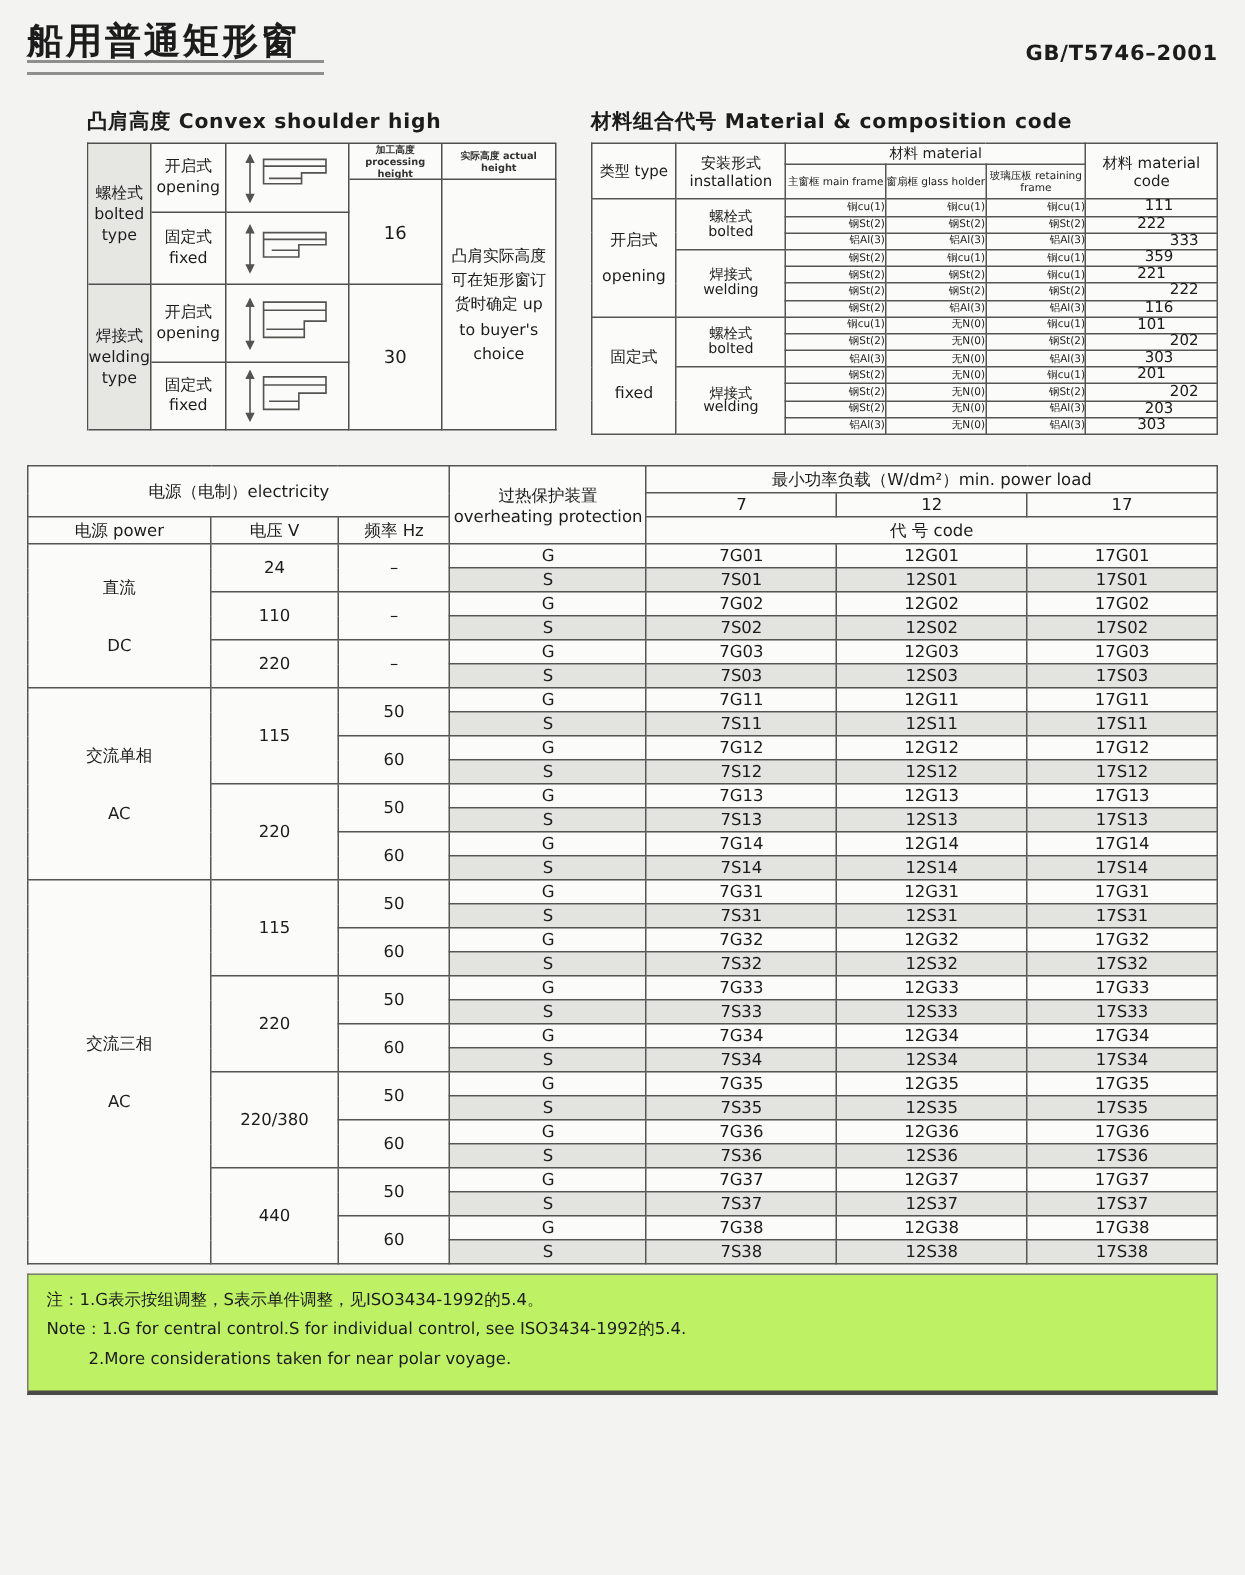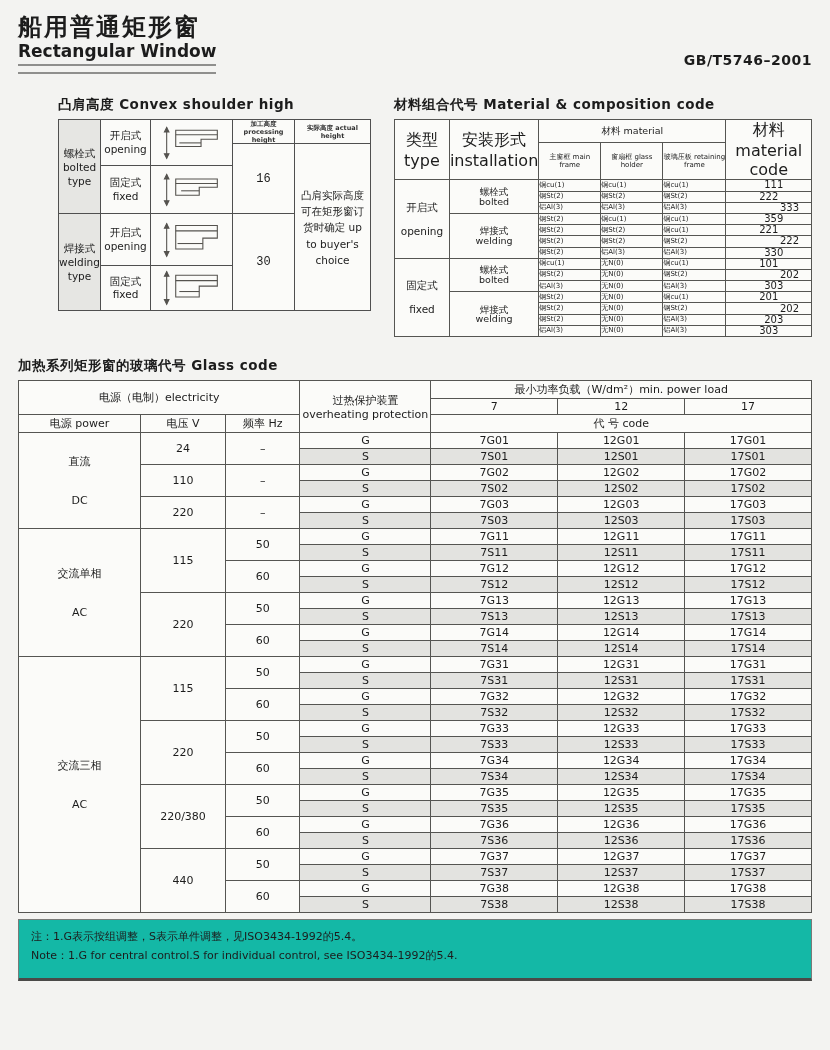--- a/index.html
+++ b/index.html
@@ -33,68 +33,67 @@
     grid-template-rows:24px 22px 48px 52px 45px;
     border-top:1px solid #4f4f4f;border-left:1px solid #4f4f4f;
     background:#fbfbf9;width:fit-content;
   }
   .cg{border-right:1px solid #4f4f4f;border-bottom:1px solid #4f4f4f;
       display:flex;flex-direction:column;align-items:center;justify-content:center;
       text-align:center;overflow:hidden;}
   .cg-type{background:#e6e6e3;font-size:10.5px;line-height:1.35;}
   .cg-mode{font-size:10.5px;line-height:1.3;}
   .cg-head{font-size:6.5px;line-height:1.25;color:#333;padding:1px;font-weight:bold;}
-  .cg-val{font-size:12px;font-family:Liberation Mono, monospace;}
+  .cg-val{font-size:12px;}
   .cg-act{font-size:10.5px;line-height:1.55;padding:2px;}
   .diag-svg{width:76px;height:auto;max-height:92%;}
 
   
   table{border-collapse:collapse;width:100%;background:#fbfbf9;}
   td,th{border:1px solid #555552;}
   .material-table th{font-weight:normal;padding:0;}
-  .mh-main{font-size:16px;height:24px;}
+  .mh-main{font-size:10px;height:24px;}
   .mh-band{font-size:9.5px;height:13px;}
   .mh-sub{font-size:7px;line-height:1.2;height:22px;color:#222;}
   .material-table td{padding:0;height:10.2px;line-height:1;}
   .m-type{font-size:10.5px;text-align:center;}
   .m-type div+div{margin-top:13px;}
   .m-inst{font-size:9.5px;text-align:center;line-height:1.3;}
-  .m-mat{font-size:7px;text-align:left;color:#222;margin-top:36px;}
+  .m-mat{font-size:7px;text-align:right;color:#222;margin-top:36px;}
   .m-code{font-size:10px;}
   .pos-l{text-align:center;padding-left:10px !important;}
   .pos-c{text-align:center;}
   .pos-r{text-align:right;padding-right:12px !important;}
 
   
   .glass-block{margin-bottom:4px;}
   .glass-table th{font-weight:normal;font-size:11px;padding:1px 2px;}
   .gh-top{height:22px;}
   .gh-mid{height:15px;}
   .glass-table td{padding:0;height:15px;line-height:1;text-align:center;font-size:11px;}
   .g-power div+div{margin-top:28px;}
   .shaded td{background:#e3e3e0;}
 
   
   .notes-box{
     margin-top:6px;border:1px solid #7a7a78;border-bottom:3px solid #4a4a48;
-    background:#14b8a6;padding:7px 12px 12px 12px;
+    background:#bef264;padding:7px 12px 12px 12px;
   }
   .notes-box p{margin:0;font-size:11px;line-height:1.75;}
   .indent1{padding-left:24px;}
   .indent2{padding-left:28px;}
 </style>
 </head>
 <body>
 
 <div class="page">
 
   <div class="doc-header">
     <div>
       <h1 class="title-cn">船用普通矩形窗</h1>
-      <div class="title-en">Rectangular Window</div>
       <div class="title-rule"></div>
     </div>
     <div class="std-code">GB/T5746–2001</div>
   </div>
 
   <div class="top-row">
 
     <div class="convex-block">
       <h3 class="sec">凸肩高度 Convex shoulder high</h3>
       <div class="convex-grid">
@@ -252,21 +251,21 @@
             <tr>
               <td class="m-mat">钢St(2)</td>
               <td class="m-mat">钢St(2)</td>
               <td class="m-mat">钢St(2)</td>
               <td class="m-code pos-r">222</td>
             </tr>
             <tr>
               <td class="m-mat">钢St(2)</td>
               <td class="m-mat">铝Al(3)</td>
               <td class="m-mat">铝Al(3)</td>
-              <td class="m-code pos-l">330</td>
+              <td class="m-code pos-l">116</td>
             </tr>
             <tr>
               <td class="m-type" rowspan="7">
                 <div>固定式</div>
                 <div>fixed</div>
               </td>
               <td class="m-inst" rowspan="3">
                 <div>螺栓式</div>
                 <div>bolted</div>
               </td>
@@ -314,21 +313,20 @@
               <td class="m-mat">无N(0)</td>
               <td class="m-mat">铝Al(3)</td>
               <td class="m-code pos-c">303</td>
             </tr>
           </tbody>
       </table>
     </div>
   </div>
 
   <div class="glass-block">
-    <h3 class="sec">加热系列矩形窗的玻璃代号  Glass code</h3>
     <table class="glass-table">
       <colgroup>
         <col style="width:15.4%">
           <col style="width:10.7%">
           <col style="width:9.4%">
         <col style="width:16.5%">
           <col style="width:16%">
           <col style="width:16%">
           <col style="width:16%">
       </colgroup>
@@ -567,15 +565,16 @@
             <td class="g-code">12S38</td>
             <td class="g-code">17S38</td>
           </tr>
         </tbody>
     </table>
   </div>
 
   <div class="notes-box">
     <p>注：1.G表示按组调整，S表示单件调整，见ISO3434-1992的5.4。</p>
     <p>Note：1.G for central control.S for individual control, see ISO3434-1992的5.4.</p>
+    <p class="indent2">2.More considerations taken for near polar voyage.</p>
   </div>
 
 </div>
 
 </body></html>

